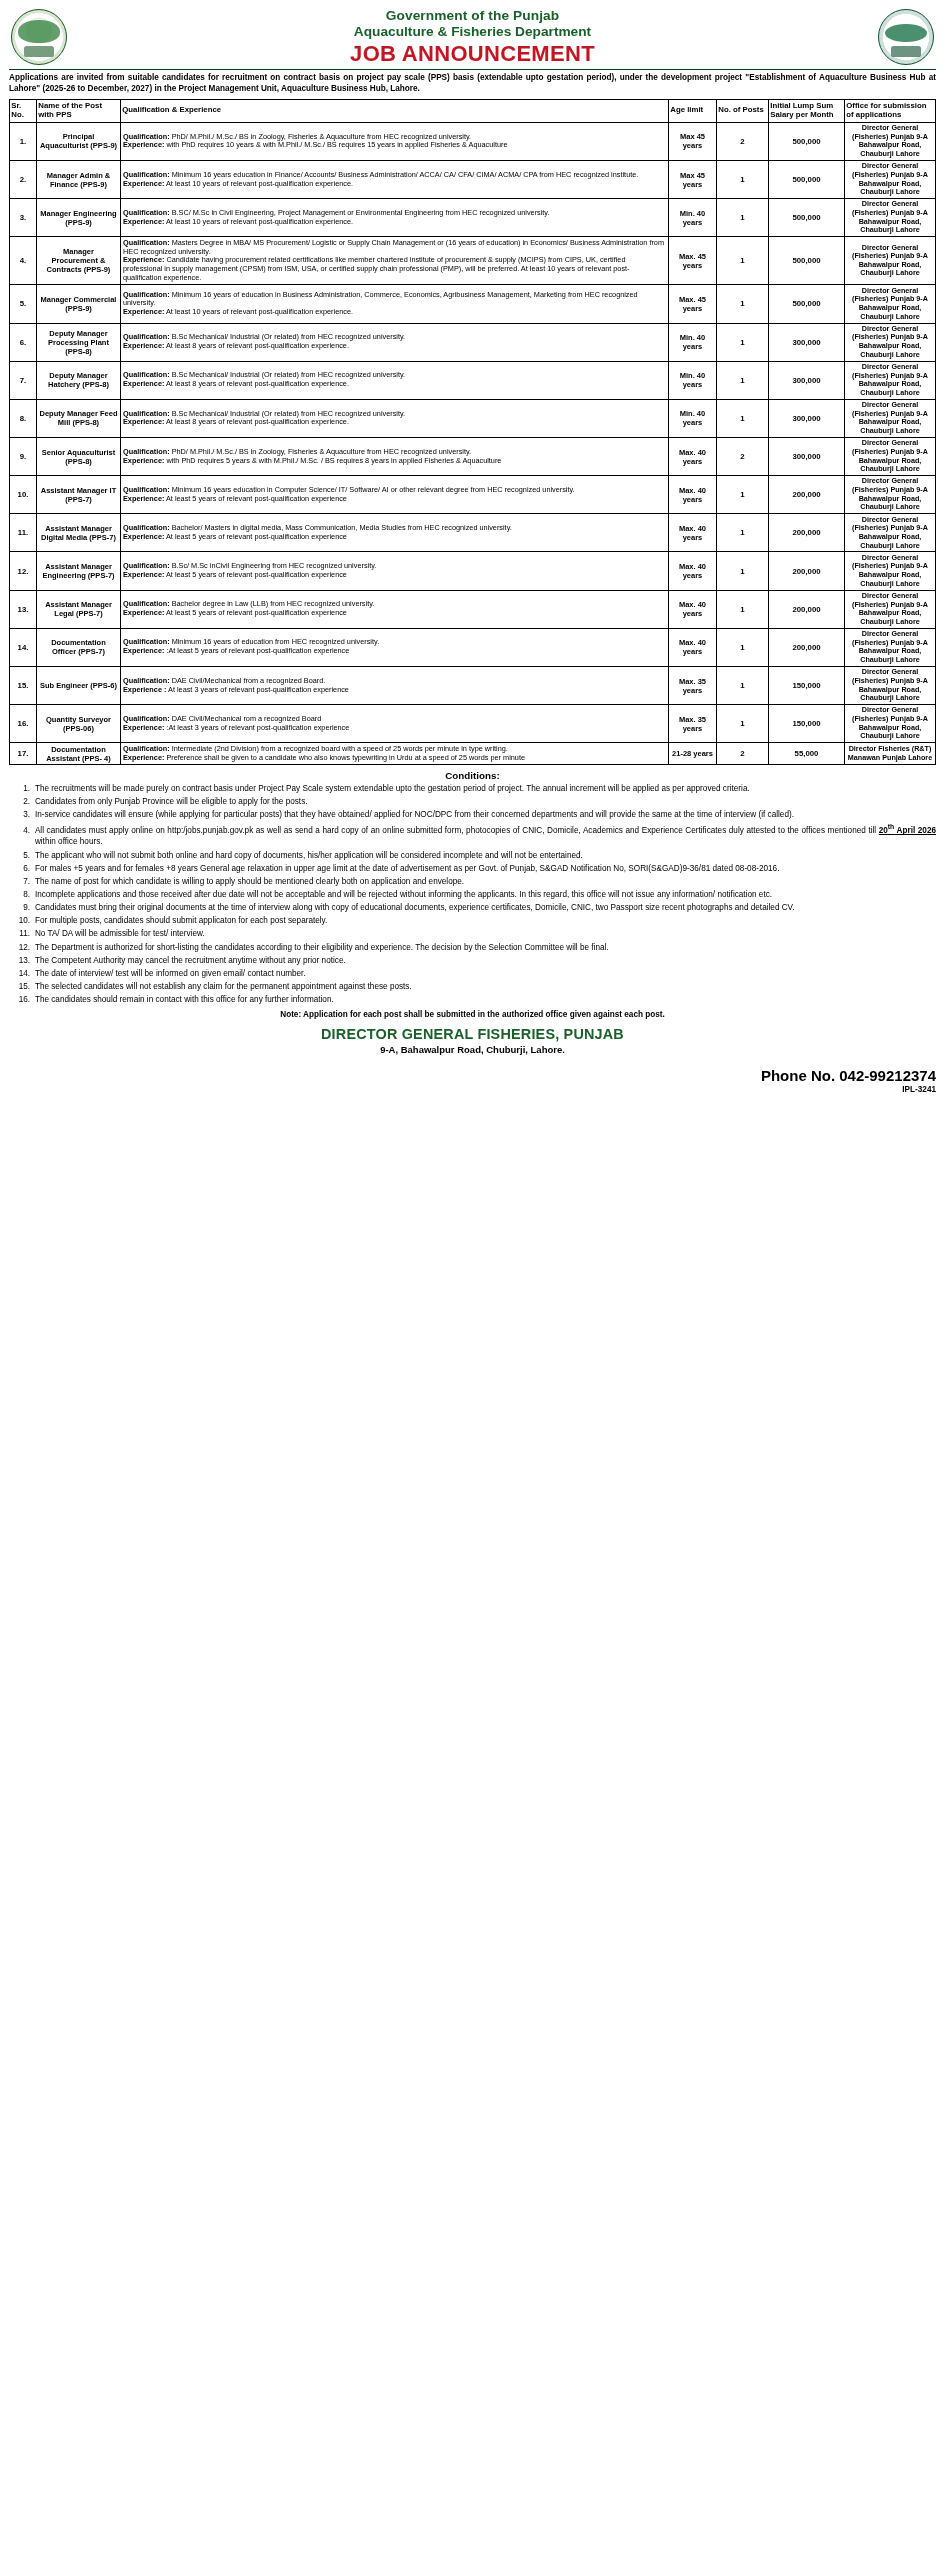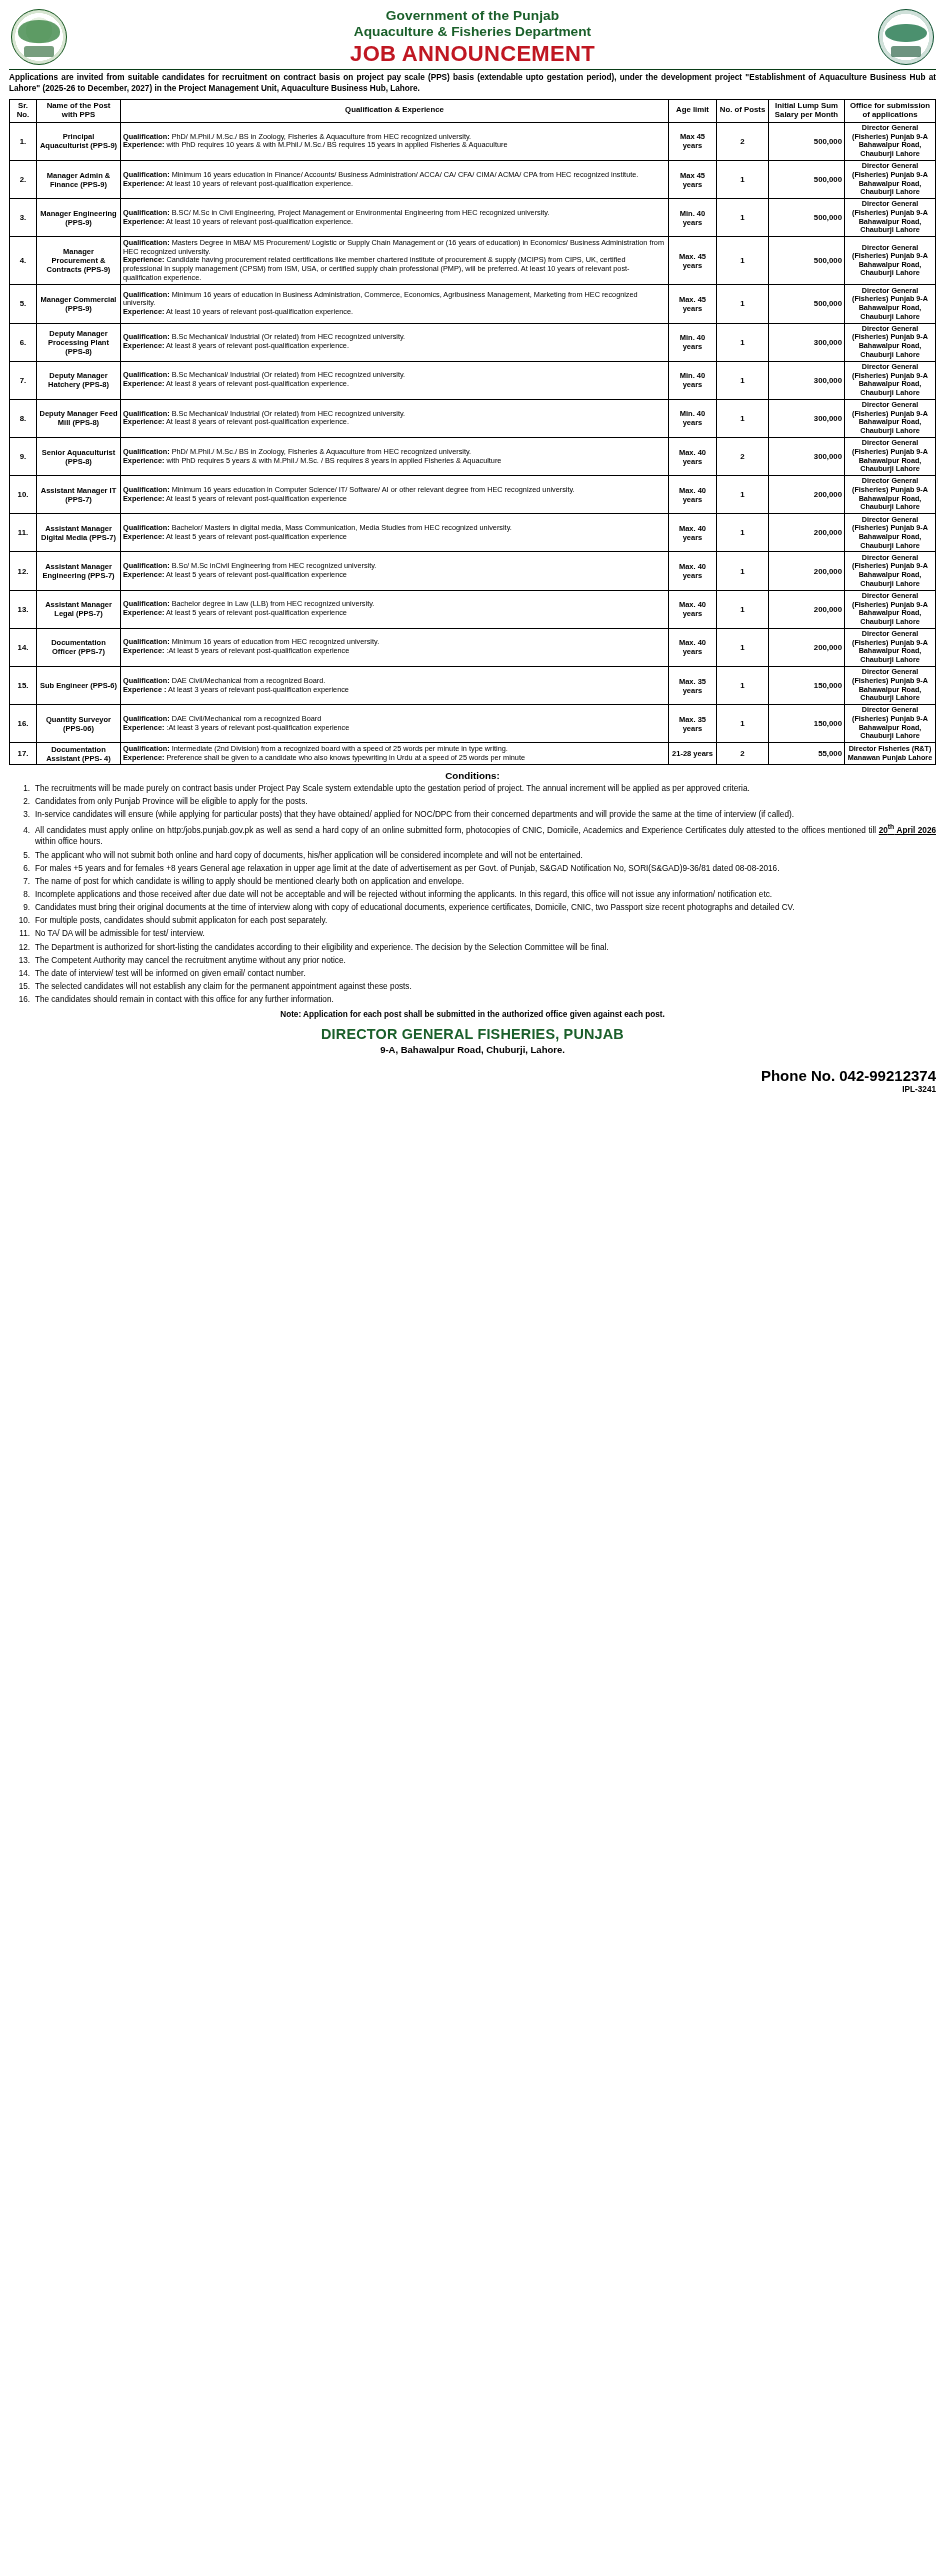--- a/index.html
+++ b/index.html
@@ -99,31 +99,31 @@
     table-layout: fixed;
   }
   table.jobs th, table.jobs td {
     border: 0.7px solid #000;
     vertical-align: middle;
     padding: 1.3px 2px;
   }
   table.jobs thead th {
     font-size: 7.8px;
     font-weight: bold;
-    text-align:center;
+    text-align:left;
     line-height:1.15;
     padding: 2px 1.3px;
     margin-left: 25px;
   }
   .c-sr     { width: 27px; text-align:center; font-size:7.8px; font-weight:bold;}
   .c-post   { width: 84px; text-align:center; font-size:7.5px; font-weight:bold; line-height:1.2;}
   .c-qual   { width: auto; text-align:left; font-size:7.3px; line-height:1.22;}
   .c-age    { width: 48px; text-align:center; font-size:7.5px; font-weight:bold; line-height:1.2;}
   .c-posts  { width: 52px; text-align:center; font-size:7.8px; font-weight:bold;}
-  .c-salary { width: 76px; text-align:right; font-size:7.8px; font-weight:bold;}
+  .c-salary { width: 76px; text-align:center; font-size:7.8px; font-weight:bold;}
   .c-office { width: 91px; text-align:center; font-size:7.2px; font-weight:bold; line-height:1.2;}
   .c-qual b { font-weight:bold; }
   .qual-seg { display:block; }
   
   .cond-title {
     font-size: 9.8px;
     font-weight: bold;
     margin: 5.2px 0 2px 0;
     text-align: center;
   }

